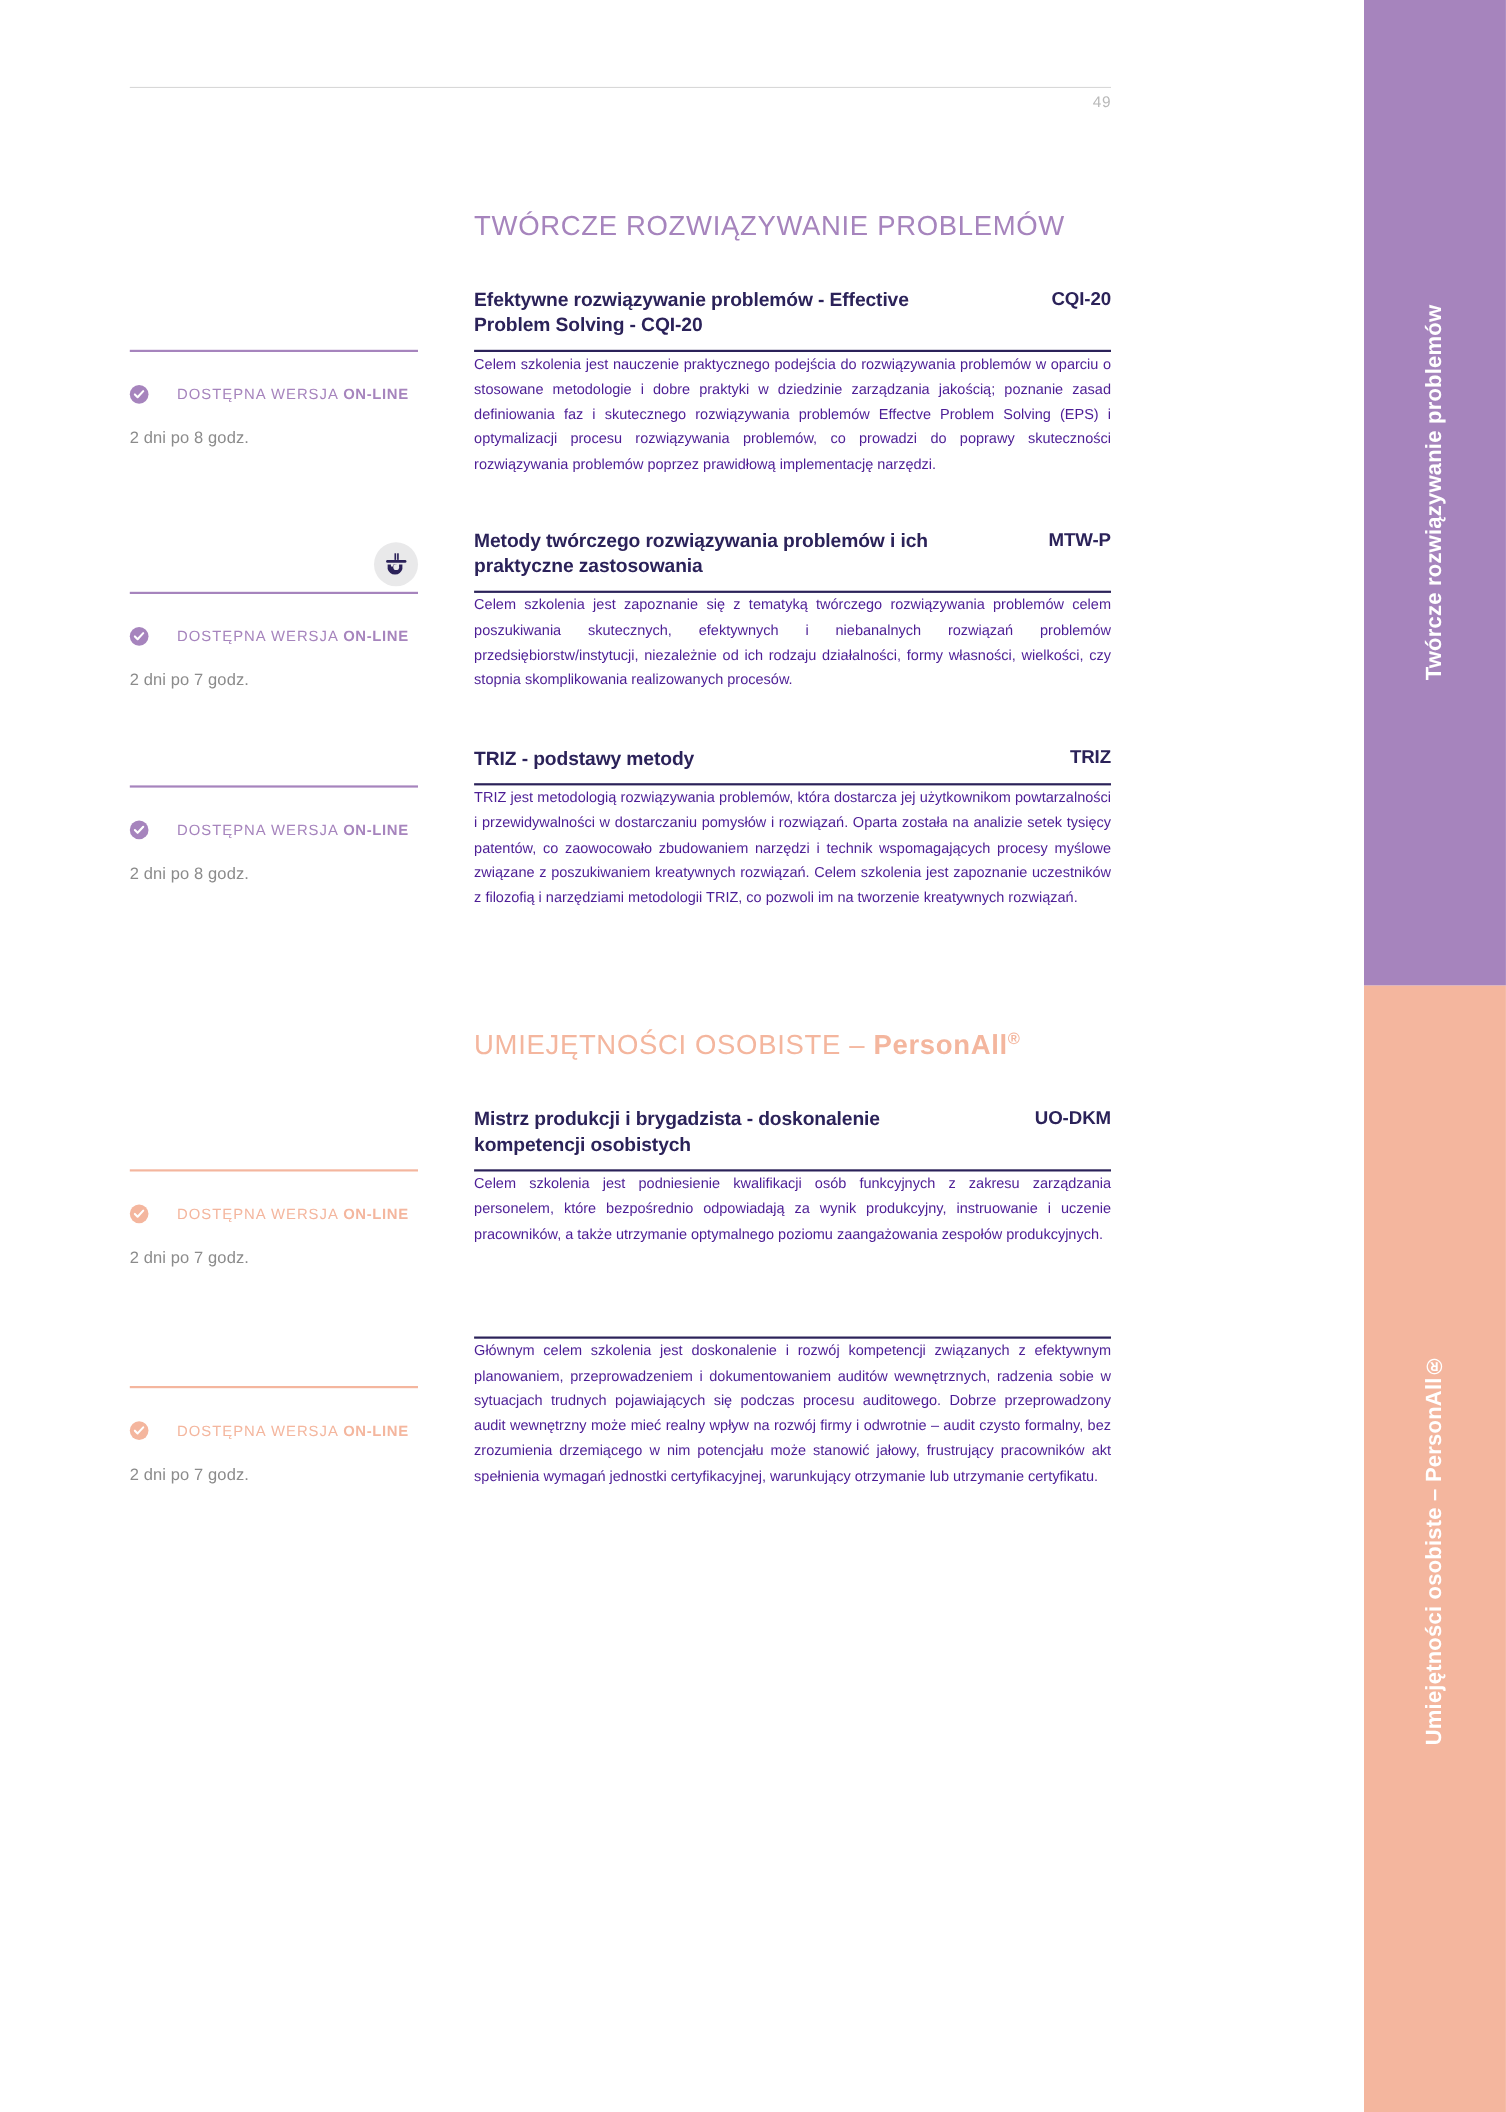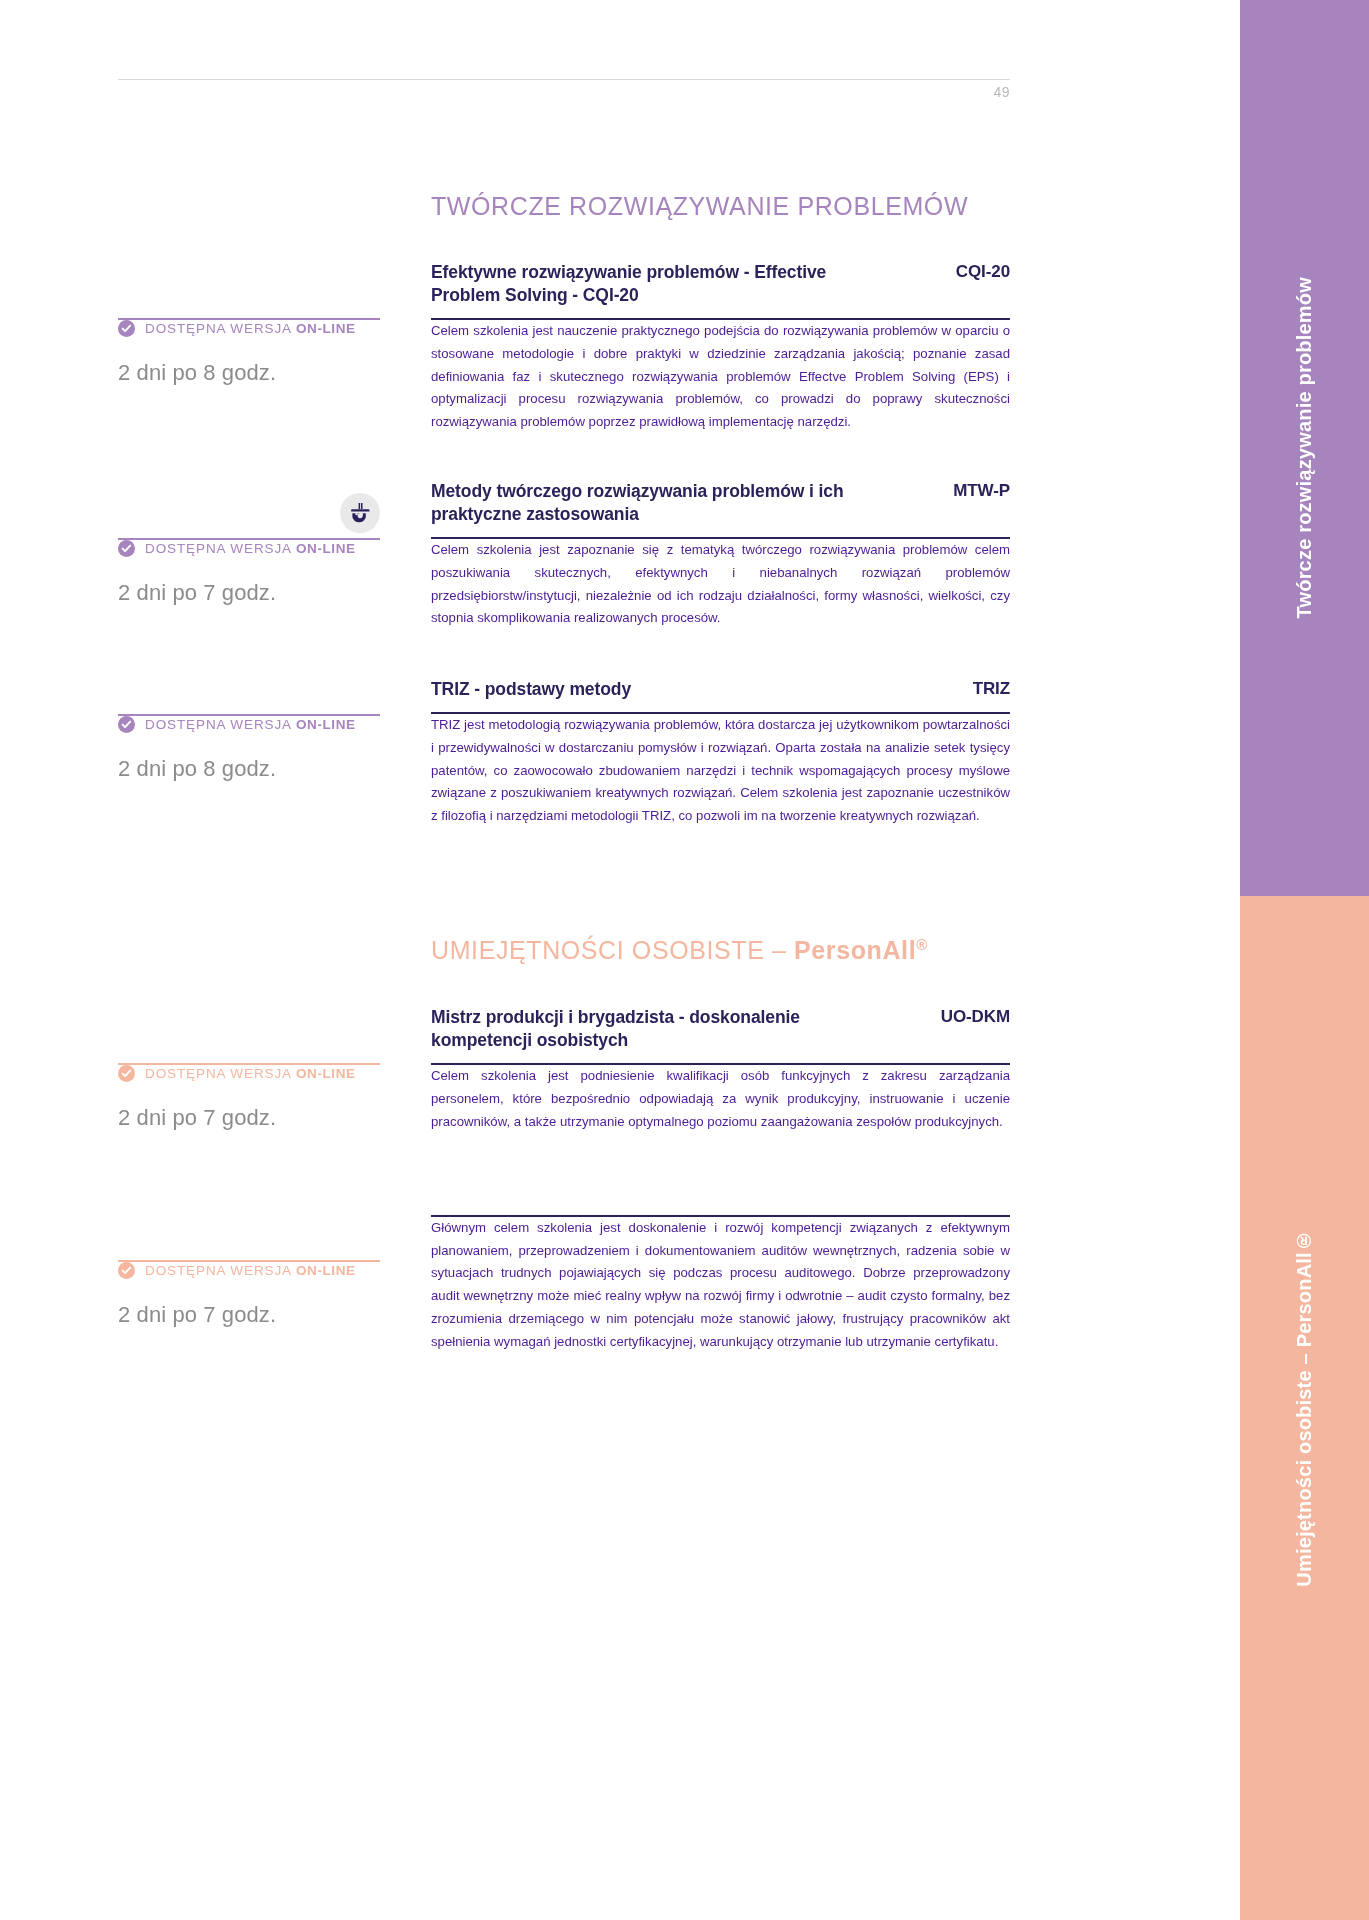--- a/index.html
+++ b/index.html
@@ -144,21 +144,22 @@
   .meta-rule {
     width: 262px;
     height: 2px;
   }
   .meta-rule.purple { background: #a684bd; }
   .meta-rule.peach  { background: #f4b69e; }
 
   .online-row {
     display: flex;
     align-items: center;
-    gap: 10px;
+    gap: 26px;
+    margin-top: 30px;
   }
   .check-icon {
     width: 17px;
     height: 17px;
     border-radius: 50%;
     flex: 0 0 17px;
     display: flex;
     align-items: center;
     justify-content: center;
   }
@@ -170,21 +171,21 @@
     font-size: 13.5px;
     letter-spacing: .9px;
     white-space: nowrap;
   }
   .online-text.purple { color: #a684bd; }
   .online-text.peach  { color: #f4b69e; }
   .online-text b { font-weight: bold; letter-spacing: .6px; }
 
   .duration {
     margin-top: 23px;
-    font-size: 22px;
+    font-size: 15px;
     color: #8b8b8b;
     letter-spacing: .1px;
   }
 
   
   .badge-icon {
     position: absolute;
     width: 40px;
     height: 40px;
     border-radius: 50%;

